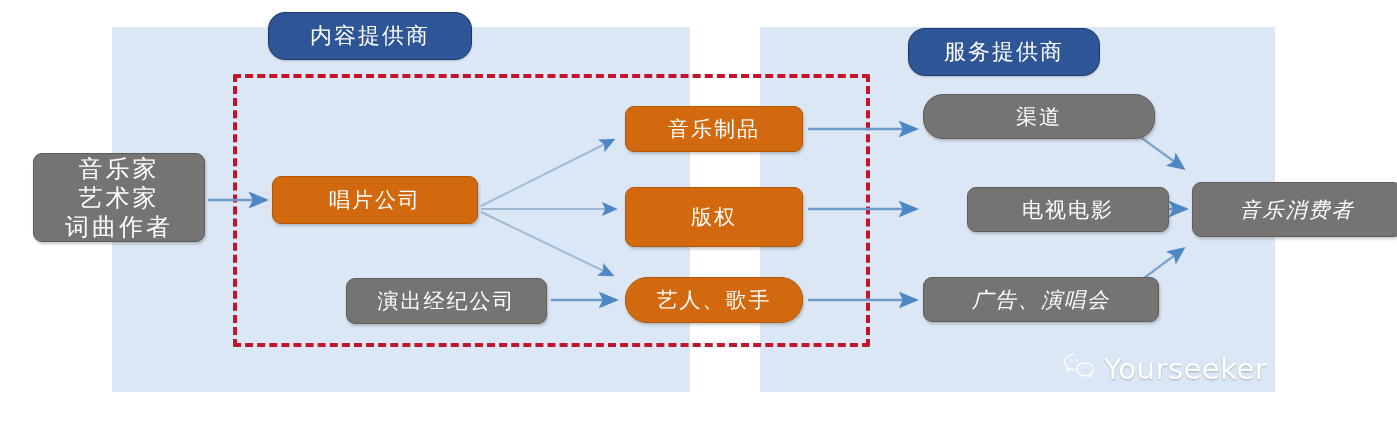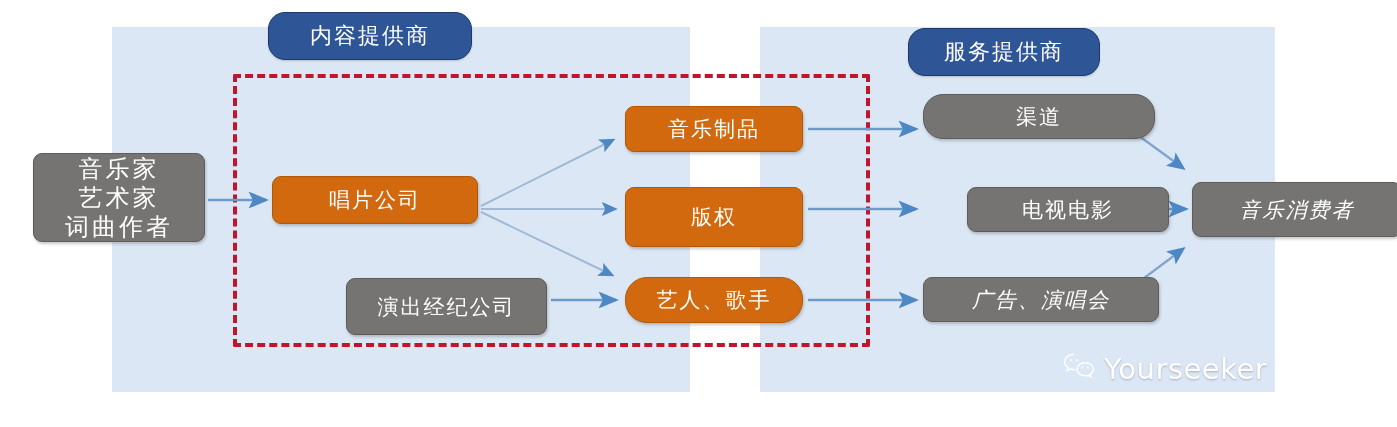--- a/index.html
+++ b/index.html
@@ -79,21 +79,21 @@
     line-height: 1.22;
     letter-spacing: 2px;
     text-align: right;
     box-shadow: 1px 2px 3px rgba(40,40,40,0.25);
   }
   .node.gray   { background: #757472; border: 1px solid #5e5d5b; }
   .node.orange { background: #d2690f; border: 1px solid #b15908; }
 
   #n-creators    { left: 33px;  top: 145px; width: 172px; height: 89px; font-size: 24px; letter-spacing: 3px; margin-top: 8px; }
   #n-record      { left: 272px; top: 176px; width: 206px; height: 48px; }
-  #n-agency      { left: 346px; top: 278px; width: 201px; height: 57px; }
+  #n-agency      { left: 346px; top: 278px; width: 201px; height: 46px; }
   #n-products    { left: 625px; top: 106px; width: 178px; height: 46px; }
   #n-copyright   { left: 625px; top: 187px; width: 178px; height: 60px; }
   #n-artists     { left: 625px; top: 277px; width: 178px; height: 46px; border-radius: 22px; }
   #n-channel     { left: 923px; top: 94px; width: 232px; height: 45px; border-radius: 20px; }
   #n-tvfilm      { left: 923px; top: 187px; width: 202px; height: 45px; margin-left: 44px; }
   #n-adconcert   { left: 923px; top: 277px; width: 236px; height: 45px; font-style: italic; }
   #n-consumers   { left: 1192px; top: 182px; width: 210px; height: 55px; font-style: italic; }
 
   
   #arrows {

